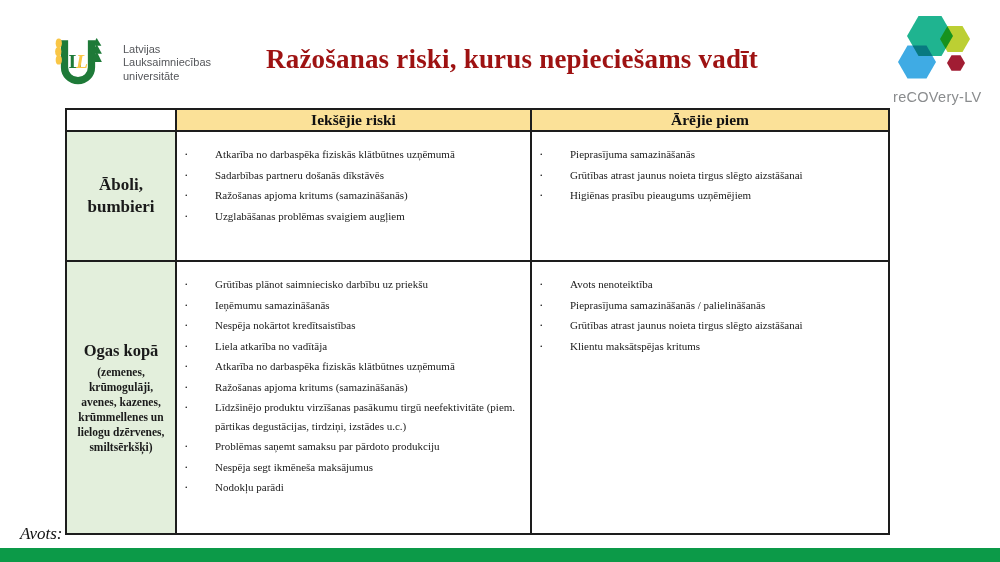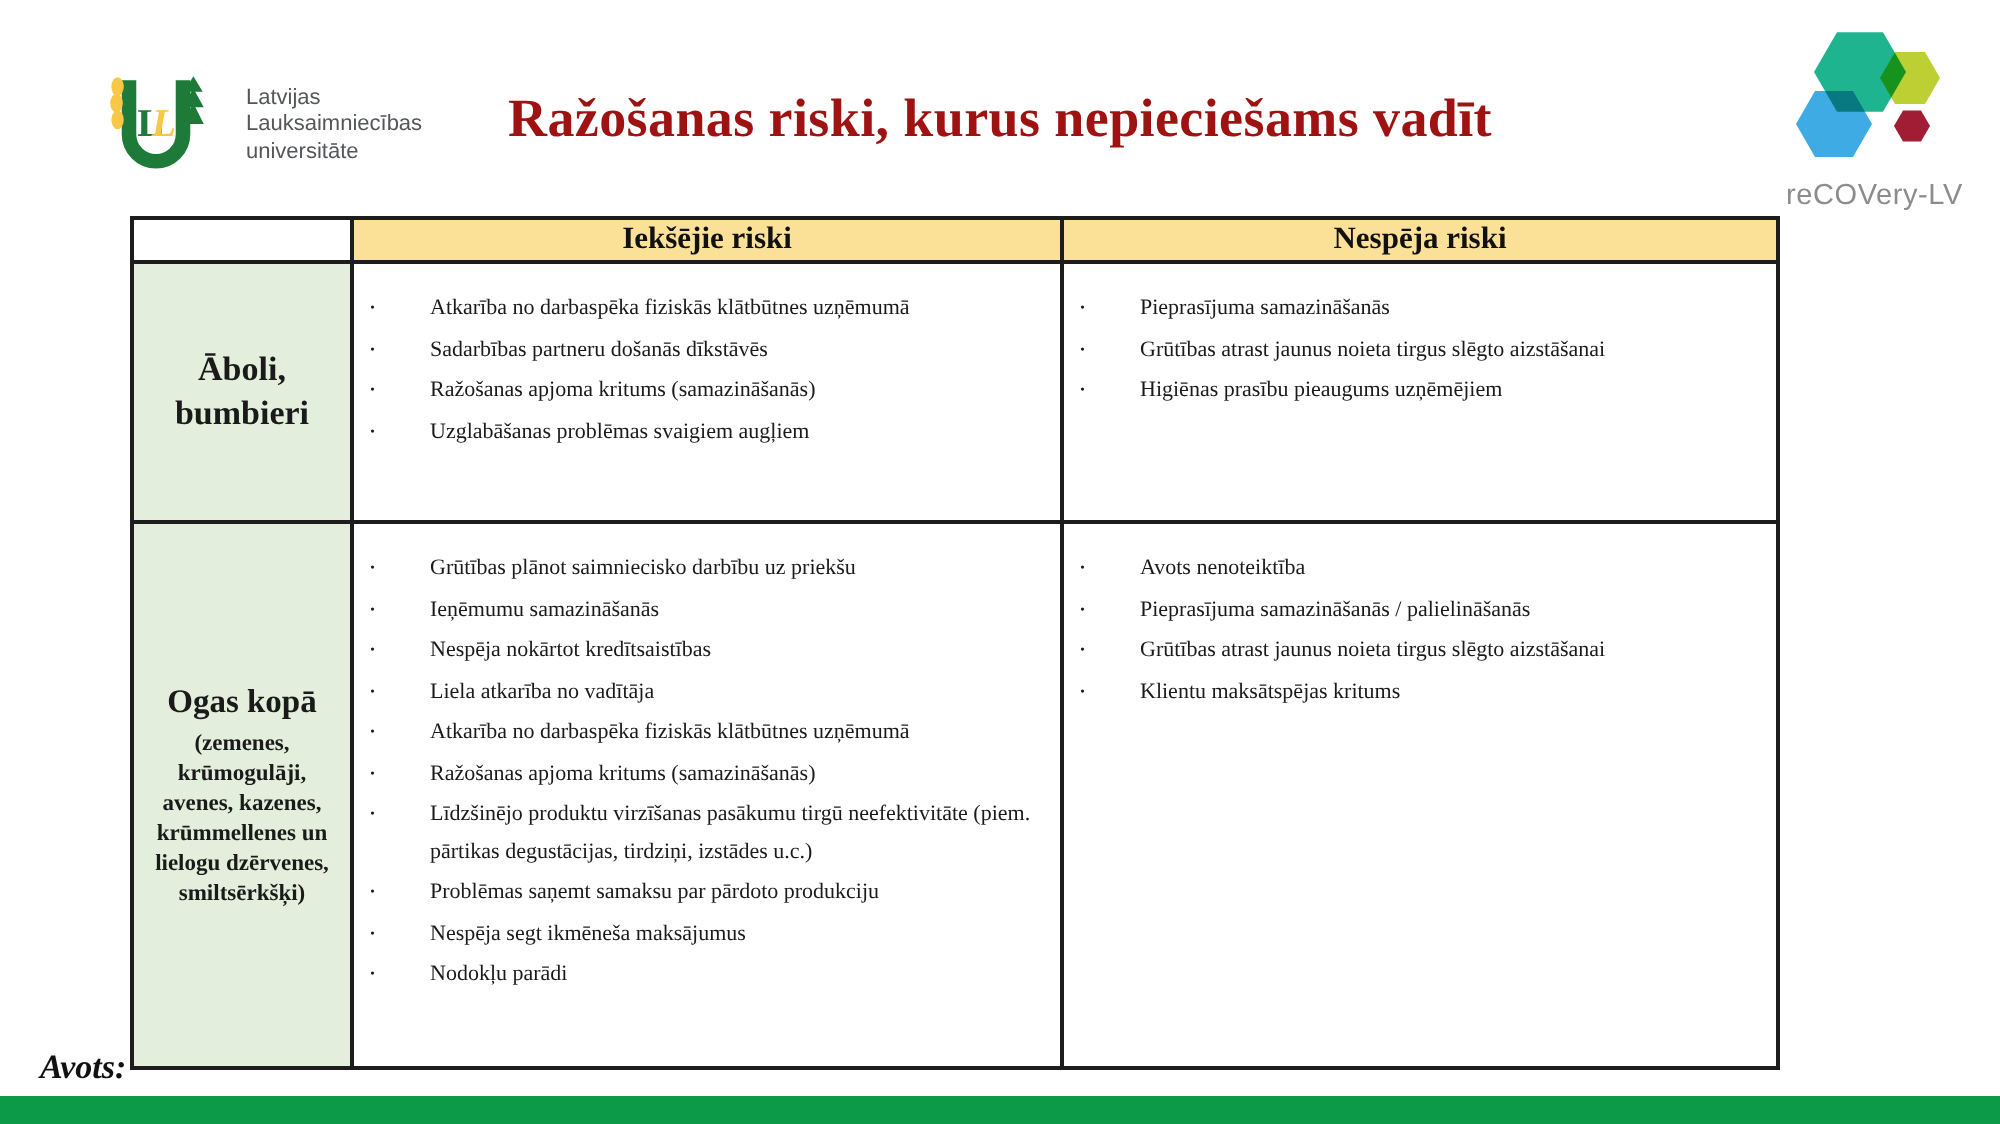--- a/index.html
+++ b/index.html
@@ -12,21 +12,21 @@
   
   .llu-logo { position:absolute; left:54px; top:36px; display:flex; align-items:center; }
   .llu-emblem { width:48px; height:54px; }
   .llu-text {
     margin-left:21px; font-family:"Liberation Sans", sans-serif;
     font-size:11px; line-height:13.5px; color:#54565A;
   }
 
   
   .title {
-    position:absolute; left:150px; top:44px; width:700px; text-align:center;
+    position:absolute; left:162px; top:44px; width:700px; text-align:center;
     font-size:27px; font-weight:bold; color:#9E1212; letter-spacing:0.2px;
   }
 
   
   .recovery { position:absolute; left:893px; top:10px; width:102px; text-align:left; }
   .recovery-hexes { width:84px; height:74px; }
   .recovery-label {
     font-family:"Liberation Sans", sans-serif; font-weight:300;
     font-size:14.5px; color:#8A8C8E; letter-spacing:0.3px; margin-top:1px;
   }
@@ -48,21 +48,21 @@
   .row-label-main { font-weight:bold; font-size:17px; line-height:22px;text-align:center; }
   .row-label-main.small { font-size:16.5px; line-height:20px; }
   .row-label-sub { font-weight:bold; font-size:11.5px; line-height:15px; margin-top:4px; }
   td.cell-body { vertical-align:top; padding:13px 2px 4px 0; background:#fff; }
   .bullet-item { display:flex; margin-bottom:2px; }
   .bullet-dot { flex:0 0 38px; padding-left:7px; box-sizing:border-box;
     font-size:13.5px; line-height:18.5px; }
   .bullet-text { flex:1; font-size:11px; line-height:18.5px; padding-right:2px; }
 
   
-  .source { position:absolute; left:20px; top:524px; font-style:italic; font-size:17px; color:#111;font-weight:bold; }
+  .source { position:absolute; left:20px; top:524px; font-style:italic; font-size:17px; color:#111; }
   .bottom-bar { position:absolute; left:0; top:548px; width:1000px; height:14px; background:#0C9A48; }
 </style>
 </head>
 <body>
 
 <div id="slide">
 
   <div class="llu-logo">
     <svg class="llu-emblem" viewBox="0 0 46 52">
       <path d="M10 4 v26 a13 13 0 0 0 26 0 v-26" fill="none" stroke="#1E7A38" stroke-width="7"></path>
@@ -101,21 +101,21 @@
   <table class="risk-table">
     <colgroup>
       <col style="width:110px">
         <col style="width:355px">
         <col style="width:358px">
     </colgroup>
     <tbody>
         <tr style="height:18px">
       <td class="ghost"></td>
       <th class="col-head">Iekšējie riski</th>
-      <th class="col-head">Nespēja riski</th>
+      <th class="col-head">Ārējie piem</th>
     </tr>
     <tr style="height:130px">
       <td class="row-label">
         <div class="row-label-main">Āboli, bumbieri</div>
       </td>
       <td class="cell-body">
             <div class="bullet-item">
               <span class="bullet-dot">·</span>
               <span class="bullet-text">Atkarība no darbaspēka fiziskās klātbūtnes uzņēmumā</span>
             </div>

